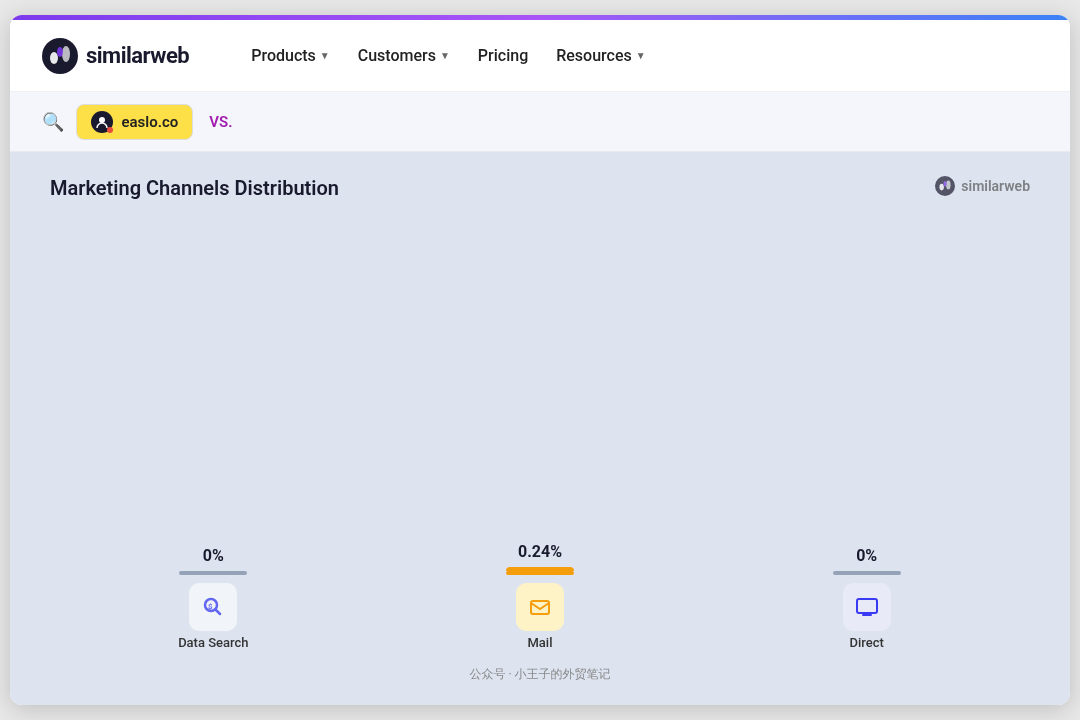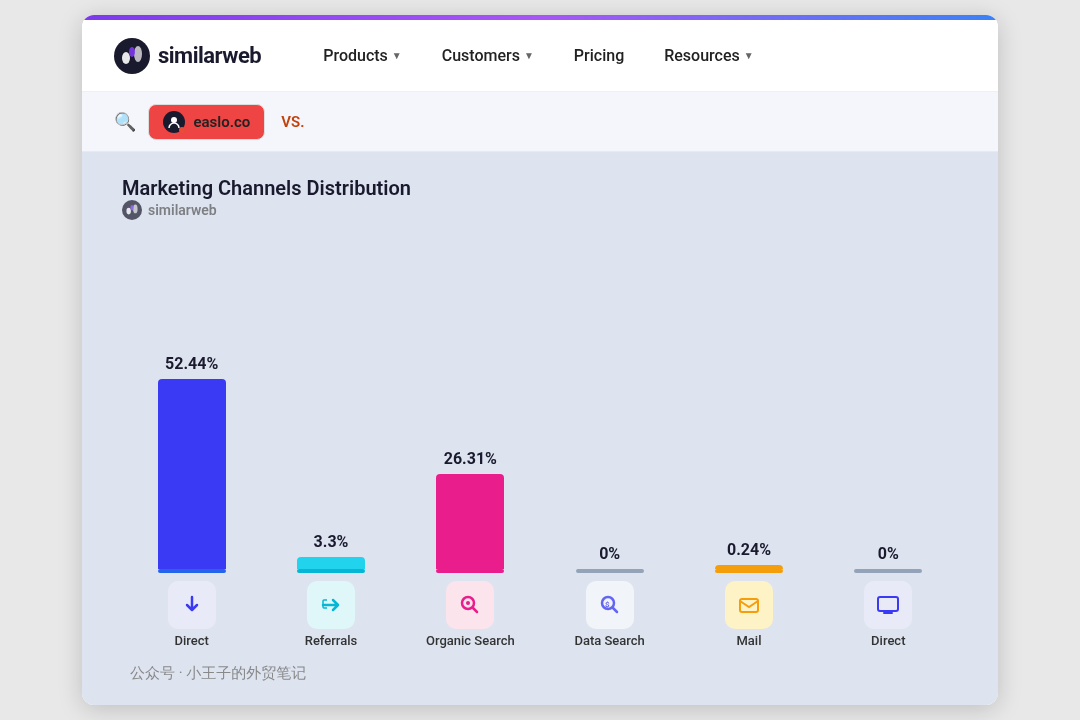--- a/index.html
+++ b/index.html
@@ -7,21 +7,21 @@
       font-family: -apple-system, BlinkMacSystemFont, 'Segoe UI', Roboto, sans-serif;
       background: #e8e8e8;
       display: flex;
       justify-content: center;
       align-items: center;
       width: 1080px;
       height: 720px;
       overflow: hidden;
     }
     .window {
-      width: 916px;
+      width: 1060px;
       height: 690px;
       background: white;
       border-radius: 12px;
       overflow: hidden;
       box-shadow: 0 4px 24px rgba(0,0,0,0.18);
       display: flex;
       flex-direction: column;
     }
     .top-bar {
       height: 5px;
@@ -49,21 +49,21 @@
     }
     .logo-text {
       font-size: 22px;
       font-weight: 700;
       color: #1a1a2e;
       letter-spacing: -0.5px;
     }
     .nav-links {
       display: flex;
       align-items: flex-end;
-      gap: 12px;
+      gap: 0;
       flex: 1;
     }
     .nav-item {
       display: flex;
       align-items: center;
       gap: 4px;
       padding: 8px 14px;
       font-size: 16px;
       font-weight: 500;
       color: #222;
@@ -85,21 +85,21 @@
       gap: 12px;
     }
     .search-icon-wrap {
       color: #888;
       font-size: 18px;
     }
     .site-badge {
       display: flex;
       align-items: center;
       gap: 8px;
-      background: #ef4444;
+      background: #fde047;
       border: 1px solid #ddd;
       border-radius: 8px;
       padding: 6px 14px;
     }
     .site-favicon {
       width: 22px;
       height: 22px;
       border-radius: 50%;
       background: #1a1a2e;
       display: flex;
@@ -118,21 +118,21 @@
       right: 0;
     }
     .site-name {
       font-size: 15px;
       font-weight: 600;
       color: #222;
     }
     .vs-label {
       font-size: 15px;
       font-weight: 600;
-      color: #c2410c;
+      color: #a21caf;
       margin: 0 4px;
     }
     .compare-btn {
       display: flex;
       align-items: center;
       gap: 6px;
       border: 2px dashed #999;
       border-radius: 8px;
       padding: 7px 18px;
       background: transparent;
@@ -147,21 +147,20 @@
       background: #dde4f0;
       padding: 24px 40px 20px;
       display: flex;
       flex-direction: column;
     }
     .chart-header {
       display: flex;
       justify-content: space-between;
       align-items: flex-start;
       margin-bottom: 16px;
-      flex-direction: column;
     }
     .chart-title {
       font-size: 20px;
       font-weight: 600;
       color: #1a1a2e;
     }
     .sw-logo-small {
       display: flex;
       align-items: center;
       gap: 6px;
@@ -217,23 +216,23 @@
     .channel-label {
       font-size: 13px;
       font-weight: 500;
       color: #333;
       text-align: center;
       margin-top: 4px;
       line-height: 1.3;
     }
     
     .watermark {
-      text-align: left;
+      text-align: center;
       padding: 6px 8px 2px;
-      font-size: 15px;
+      font-size: 12px;
       color: #888;
     }
   </style>
 </head>
 <body>
 
 <div class="window">
   <div class="top-bar"></div>
 
   <nav class="navbar">
@@ -289,56 +288,20 @@
           <ellipse cx="12" cy="20" rx="4" ry="6" fill="white" opacity="0.9"></ellipse>
           <ellipse cx="24" cy="16" rx="4" ry="8" fill="white" opacity="0.7"></ellipse>
           <ellipse cx="18" cy="14" rx="3" ry="5" fill="#7c3aed" opacity="0.9"></ellipse>
         </svg>
         <span class="sw-logo-small-text">similarweb</span>
       </div>
     </div>
 
     <div class="bar-chart-container" id="bar-chart">
 
-    <div class="bar-column">
-      <div class="bar-label-top">52.44%</div>
-      <div class="bar-body" style="height:190px; background:#3a3af5;"></div>
-      <div class="bar-line" style="background:#2563eb;"></div>
-      <div class="channel-icon-wrap" style="background:#e8eaf8;">
-        <svg width="24" height="24" viewBox="0 0 24 24" fill="none">
-              <path d="M12 4v12M7 12l5 5 5-5" stroke="#3a3af5" stroke-width="2.5" stroke-linecap="round" stroke-linejoin="round"></path>
-            </svg>
-      </div>
-      <div class="channel-label">Direct</div>
-    </div>
-        <div class="bar-column">
-      <div class="bar-label-top">3.3%</div>
-      <div class="bar-body" style="height:11.956521739130435px; background:#22d3ee;"></div>
-      <div class="bar-line" style="background:#06b6d4;"></div>
-      <div class="channel-icon-wrap" style="background:#e0f7fa;">
-        <svg width="24" height="24" viewBox="0 0 24 24" fill="none">
-              <path d="M4 12h14M14 7l5 5-5 5" stroke="#06b6d4" stroke-width="2.5" stroke-linecap="round" stroke-linejoin="round"></path>
-              <path d="M8 7H5a1 1 0 00-1 1v6a1 1 0 001 1h3" stroke="#06b6d4" stroke-width="1.5"></path>
-            </svg>
-      </div>
-      <div class="channel-label">Referrals</div>
-    </div>
-        <div class="bar-column">
-      <div class="bar-label-top">26.31%</div>
-      <div class="bar-body" style="height:95.32608695652173px; background:#e91e8c;"></div>
-      <div class="bar-line" style="background:#e91e8c;"></div>
-      <div class="channel-icon-wrap" style="background:#fce4ec;">
-        <svg width="24" height="24" viewBox="0 0 24 24" fill="none">
-              <circle cx="10" cy="10" r="6" stroke="#e91e8c" stroke-width="2.5"></circle>
-              <path d="M15 15l4 4" stroke="#e91e8c" stroke-width="2.5" stroke-linecap="round"></path>
-              <circle cx="10" cy="10" r="2" fill="#e91e8c"></circle>
-            </svg>
-      </div>
-      <div class="channel-label">Organic Search</div>
-    </div>
         <div class="bar-column">
       <div class="bar-label-top">0%</div>
       <div class="bar-body" style="height:0px; background:#94a3b8;"></div>
       <div class="bar-line" style="background:#94a3b8;"></div>
       <div class="channel-icon-wrap" style="background:#f1f5f9;">
         <svg width="24" height="24" viewBox="0 0 24 24" fill="none">
               <circle cx="10" cy="10" r="6" stroke="#6366f1" stroke-width="2.5"></circle>
               <path d="M15 15l4 4" stroke="#6366f1" stroke-width="2.5" stroke-linecap="round"></path>
               <text x="7" y="14" fill="#6366f1" font-size="8" font-weight="bold">$</text>
             </svg>

